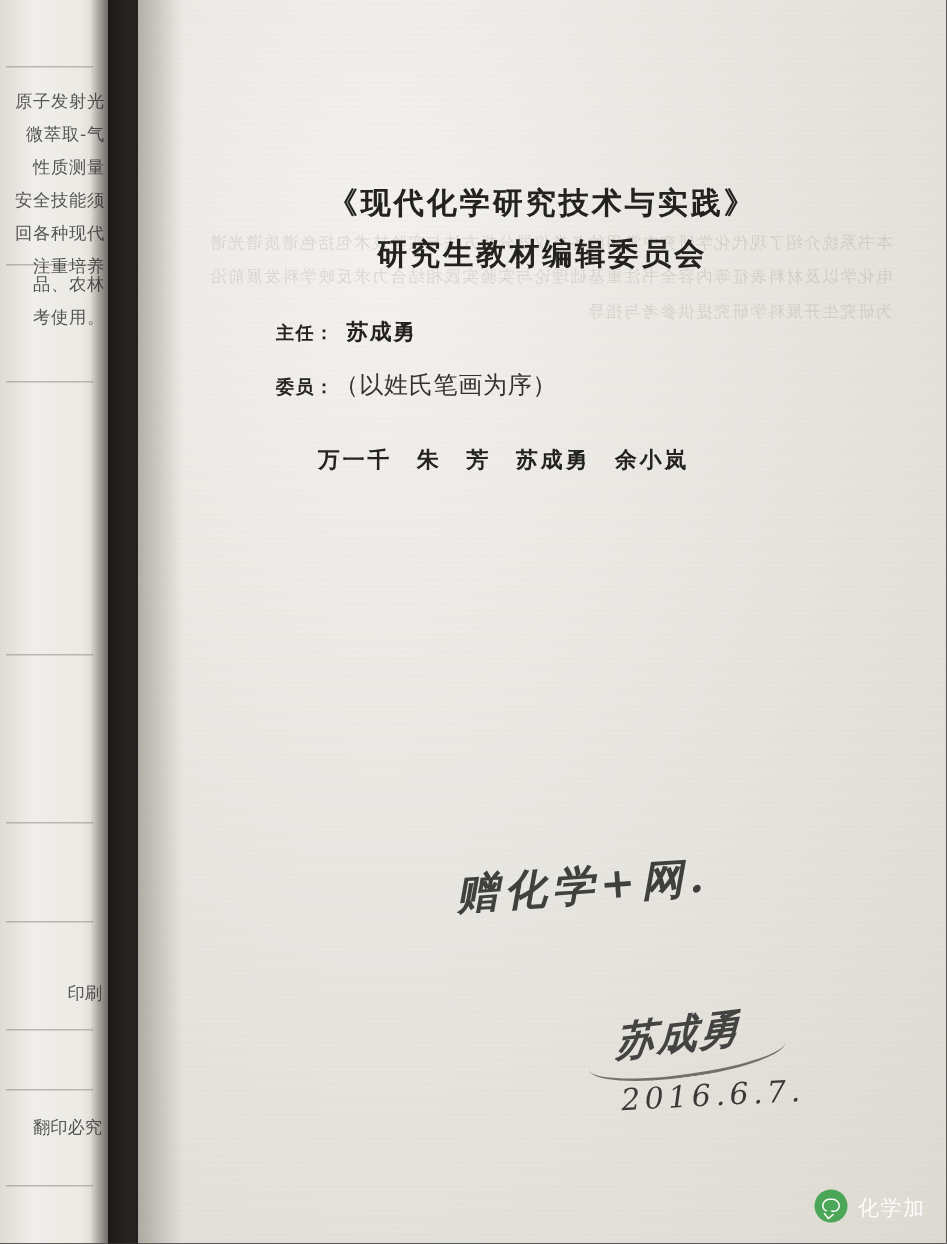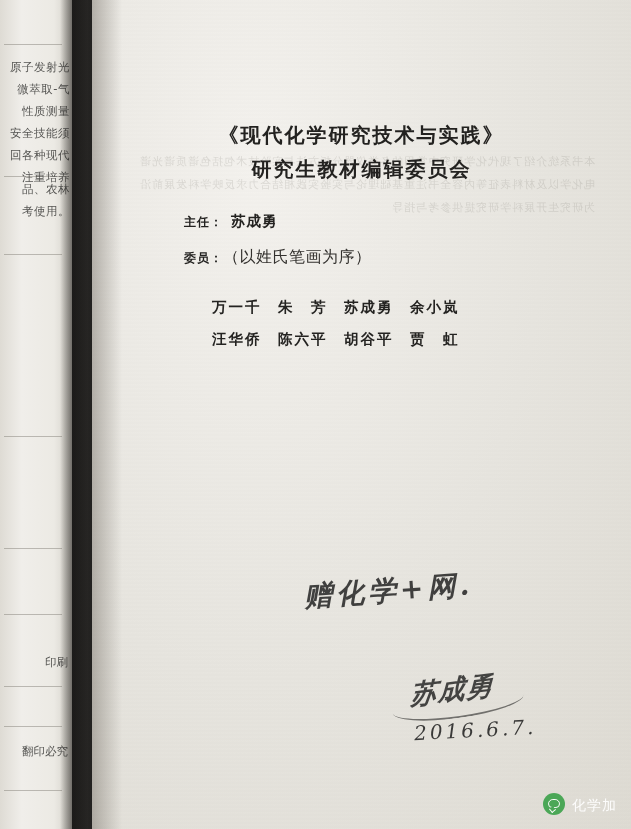--- a/index.html
+++ b/index.html
@@ -331,21 +331,20 @@
           <span class="role-value">苏成勇</span>
         </div>
         <div class="role-row">
           <span class="role-label">委员：</span>
           <span class="role-note">（以姓氏笔画为序）</span>
         </div>
       </div>
 
       <div class="member-rows">
         <div class="member-row">万一千　朱　芳　苏成勇　余小岚</div>
-        <div class="member-row">汪华侨　陈六平　胡谷平　贾　虹</div>
       </div>
 
       <div class="handwriting hw-dedication">赠化学+网.</div>
       <div class="hw-stroke"></div>
       <div class="handwriting hw-signature">苏成勇</div>
       <div class="handwriting hw-date">2016.6.7.</div>
 
     </div>
   </div>
 

